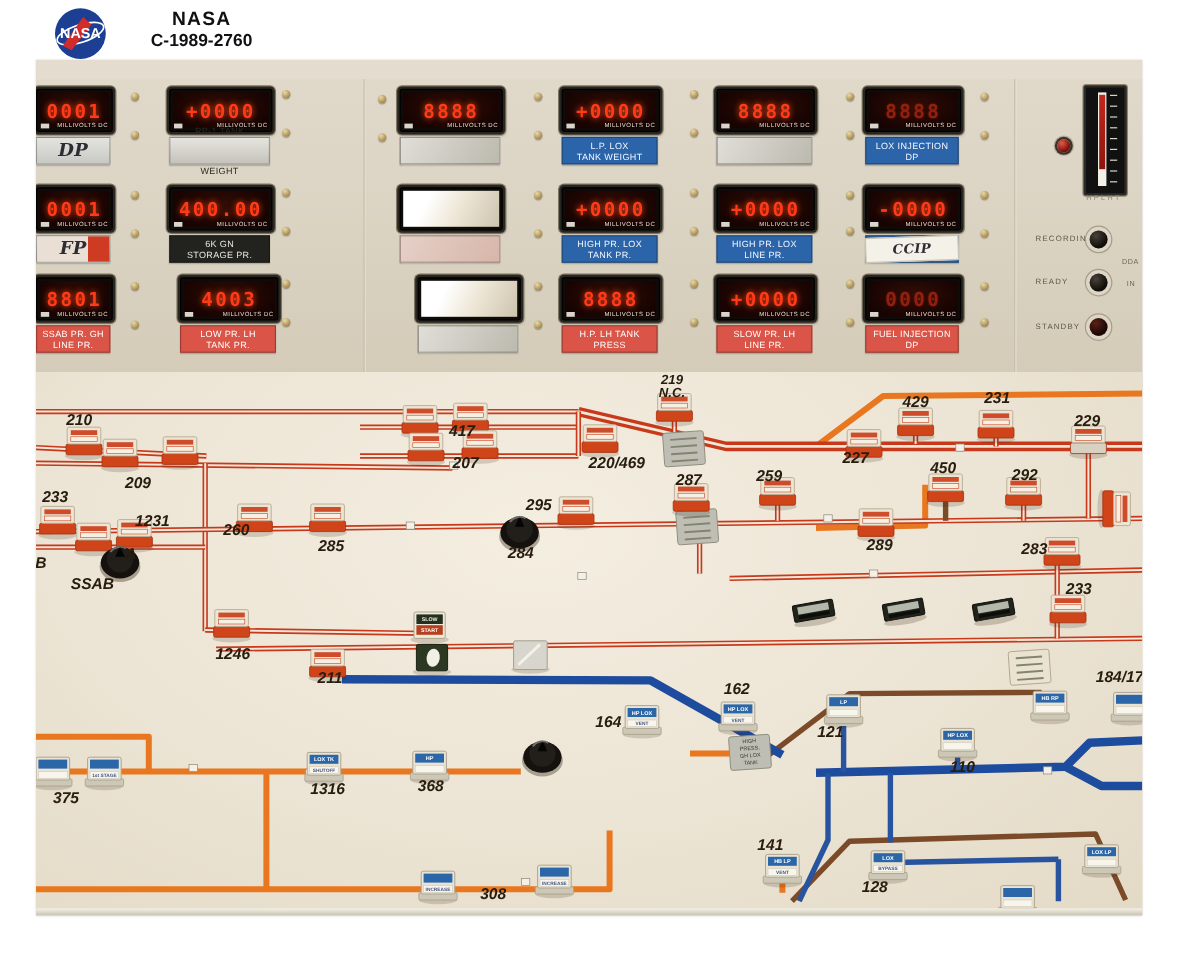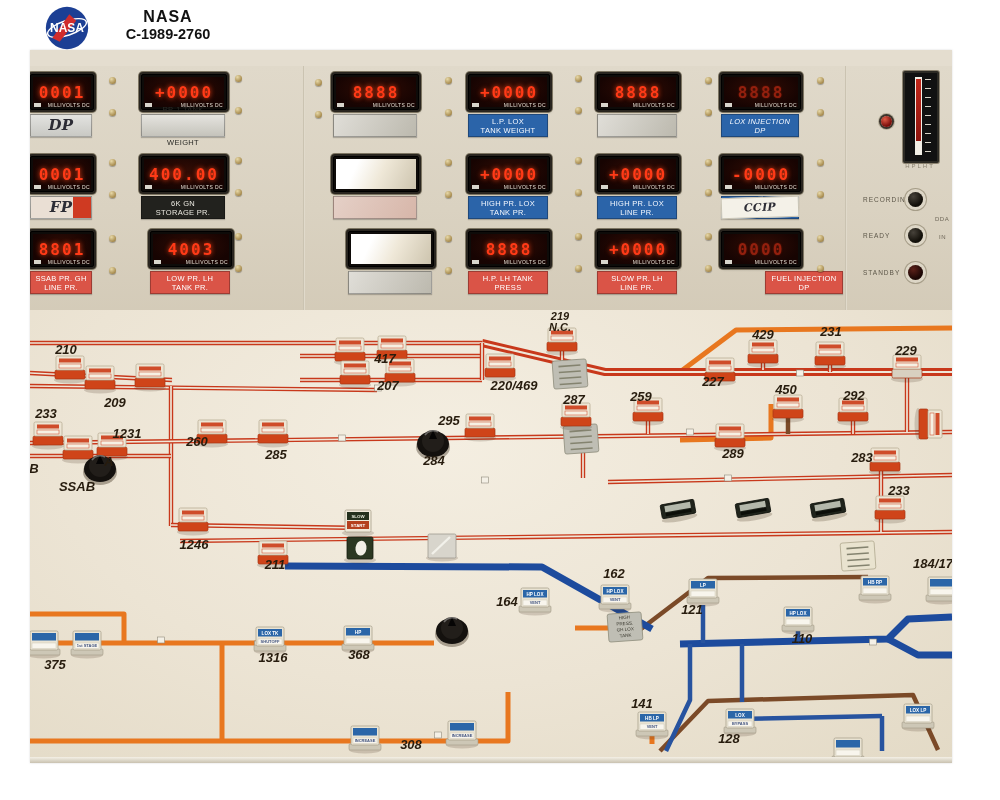--- a/index.html
+++ b/index.html
@@ -130,21 +130,21 @@
         <div class="chip"></div>
       </div>
       <div class="mlabel blank-silver" style="left: 567px; top: 48px; width: 78px;"></div>
       <div class="meter" style="left: 691px; top: 8px; width: 78px;">
         <div class="lcd dim">
           <span>8888</span>
         </div>
         <div class="unit">MILLIVOLTS DC</div>
         <div class="chip"></div>
       </div>
-      <div class="mlabel blue" style="left: 691px; top: 48px; width: 76px; font-style: italic;">
+      <div class="mlabel blue" style="left: 691px; top: 48px; width: 76px;">
         <span>LOX INJECTION</span>
         <span>DP</span>
       </div>
       <div class="meter" style="left: 0px; top: 90px; width: 62px;">
         <div class="lcd">
           <span>0001</span>
         </div>
         <div class="unit">MILLIVOLTS DC</div>
         <div class="chip"></div>
       </div>
@@ -254,21 +254,21 @@
         <span>SLOW PR. LH</span>
         <span>LINE PR.</span>
       </div>
       <div class="meter" style="left: 691px; top: 165px; width: 78px;">
         <div class="lcd dim">
           <span>0000</span>
         </div>
         <div class="unit">MILLIVOLTS DC</div>
         <div class="chip"></div>
       </div>
-      <div class="mlabel red" style="left: 691px; top: 205px; width: 76px; margin-left: 44px;">
+      <div class="mlabel red" style="left: 691px; top: 205px; width: 76px;">
         <span>FUEL INJECTION</span>
         <span>DP</span>
       </div>
       <div class="screw" style="left: 79px; top: 11px;"></div>
       <div class="screw" style="left: 79px; top: 43px;"></div>
       <div class="screw" style="left: 205px; top: 9px;"></div>
       <div class="screw" style="left: 205px; top: 41px;"></div>
       <div class="screw" style="left: 285px; top: 13px;"></div>
       <div class="screw" style="left: 285px; top: 45px;"></div>
       <div class="screw" style="left: 415px; top: 11px;"></div>

